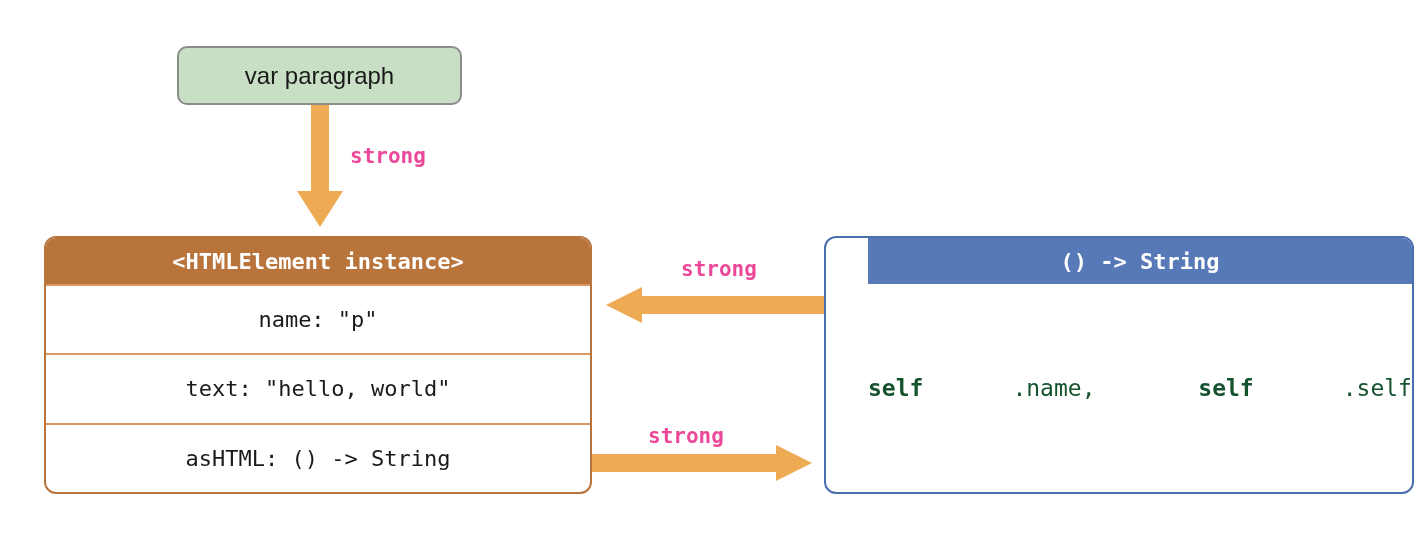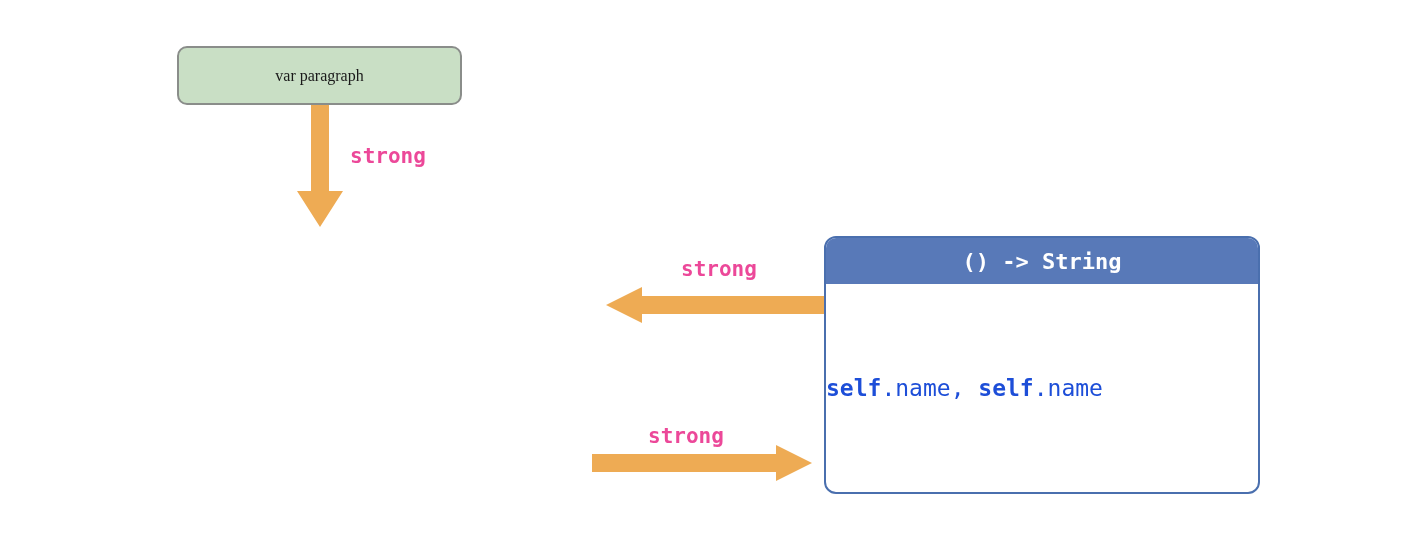--- a/index.html
+++ b/index.html
@@ -29,22 +29,22 @@
     height: 59px;
     box-sizing: border-box;
     background: #c9dfc5;
     border: 2px solid #8a8d8a;
     border-radius: 10px;
     display: flex;
     align-items: center;
     justify-content: center;
   }
   .var-box-label {
-    font-family: Liberation Serif, serif;
-    font-size: 16px;
+    font-family: Liberation Sans, sans-serif;
+    font-size: 24px;
     color: #1a1a1a;
     letter-spacing: 0px;
     white-space: pre;
   }
 
   
   .instance-box {
     position: absolute;
     left: 44px;
     top: 236px;
@@ -84,51 +84,52 @@
   }
   .instance-row:first-of-type {
     border-top: none;
   }
 
   
   .closure-box {
     position: absolute;
     left: 824px;
     top: 236px;
-    width: 436px;
+    width: 590px;
     height: 258px;
     box-sizing: border-box;
     border: 2px solid #4a6fae;
     border-radius: 12px;
     background: #ffffff;
     overflow: hidden;
     display: flex;
     flex-direction: column;
+    padding-left: 42px;
   }
   .closure-header {
     height: 46px;
     background: #5879b8;
     color: #ffffff;
     display: flex;
     align-items: center;
     justify-content: center;
     font-family: "DejaVu Sans Mono", monospace;
     font-size: 22px;
     font-weight: bold;
     white-space: pre;
     flex: 0 0 auto;
   }
   .closure-body {
     flex: 1 1 auto;
     display: flex;
     align-items: center;
-    justify-content: flex-start;
+    justify-content: space-between;
     font-family: "DejaVu Sans Mono", monospace;
     font-size: 23px;
-    color: #1d4ed8;
+    color: #14532d;
     white-space: pre;
   }
   .kw {
     font-weight: bold;
   }
 
   
   .arrow-svg {
     position: absolute;
     overflow: visible;
@@ -194,35 +195,41 @@
     <span class="var-box-label">var paragraph</span>
   </div>
 
   <div class="arrow-down-wrap">
     <svg class="arrow-svg" width="48" height="124" viewBox="0 0 48 124">
       <polygon class="arrow-shape" points="15,0 33,0 33,86 47,86 24,122 1,86 15,86"></polygon>
     </svg>
   </div>
   <div class="arrow-label label-strong-down">strong</div>
 
+  <div class="instance-box">
+    <div class="instance-header">&lt;HTMLElement instance&gt;</div>
+    <div class="instance-row">name: "p"</div>
+    <div class="instance-row">text: "hello, world"</div>
+    <div class="instance-row">asHTML: () -&gt; String</div>
+  </div>
 
   <div class="arrow-left-wrap">
     <svg class="arrow-svg" width="220" height="40" viewBox="0 0 220 40">
       <polygon class="arrow-shape" points="0,20 36,2 36,11 220,11 220,29 36,29 36,38"></polygon>
     </svg>
   </div>
   <div class="arrow-label label-strong-left">strong</div>
 
   <div class="arrow-right-wrap">
     <svg class="arrow-svg" width="220" height="40" viewBox="0 0 220 40">
       <polygon class="arrow-shape" points="220,20 184,2 184,11 0,11 0,29 184,29 184,38"></polygon>
     </svg>
   </div>
   <div class="arrow-label label-strong-right">strong</div>
 
   <div class="closure-box">
     <div class="closure-header">() -&gt; String</div>
     <div class="closure-body">
-      <span class="kw">self</span><span>.name, </span><span class="kw">self</span><span>.name</span>
+      <span class="kw">self</span><span>.name, </span><span class="kw">self</span><span>.self</span>
     </div>
   </div>
 
 </div>
 
 </body></html>

